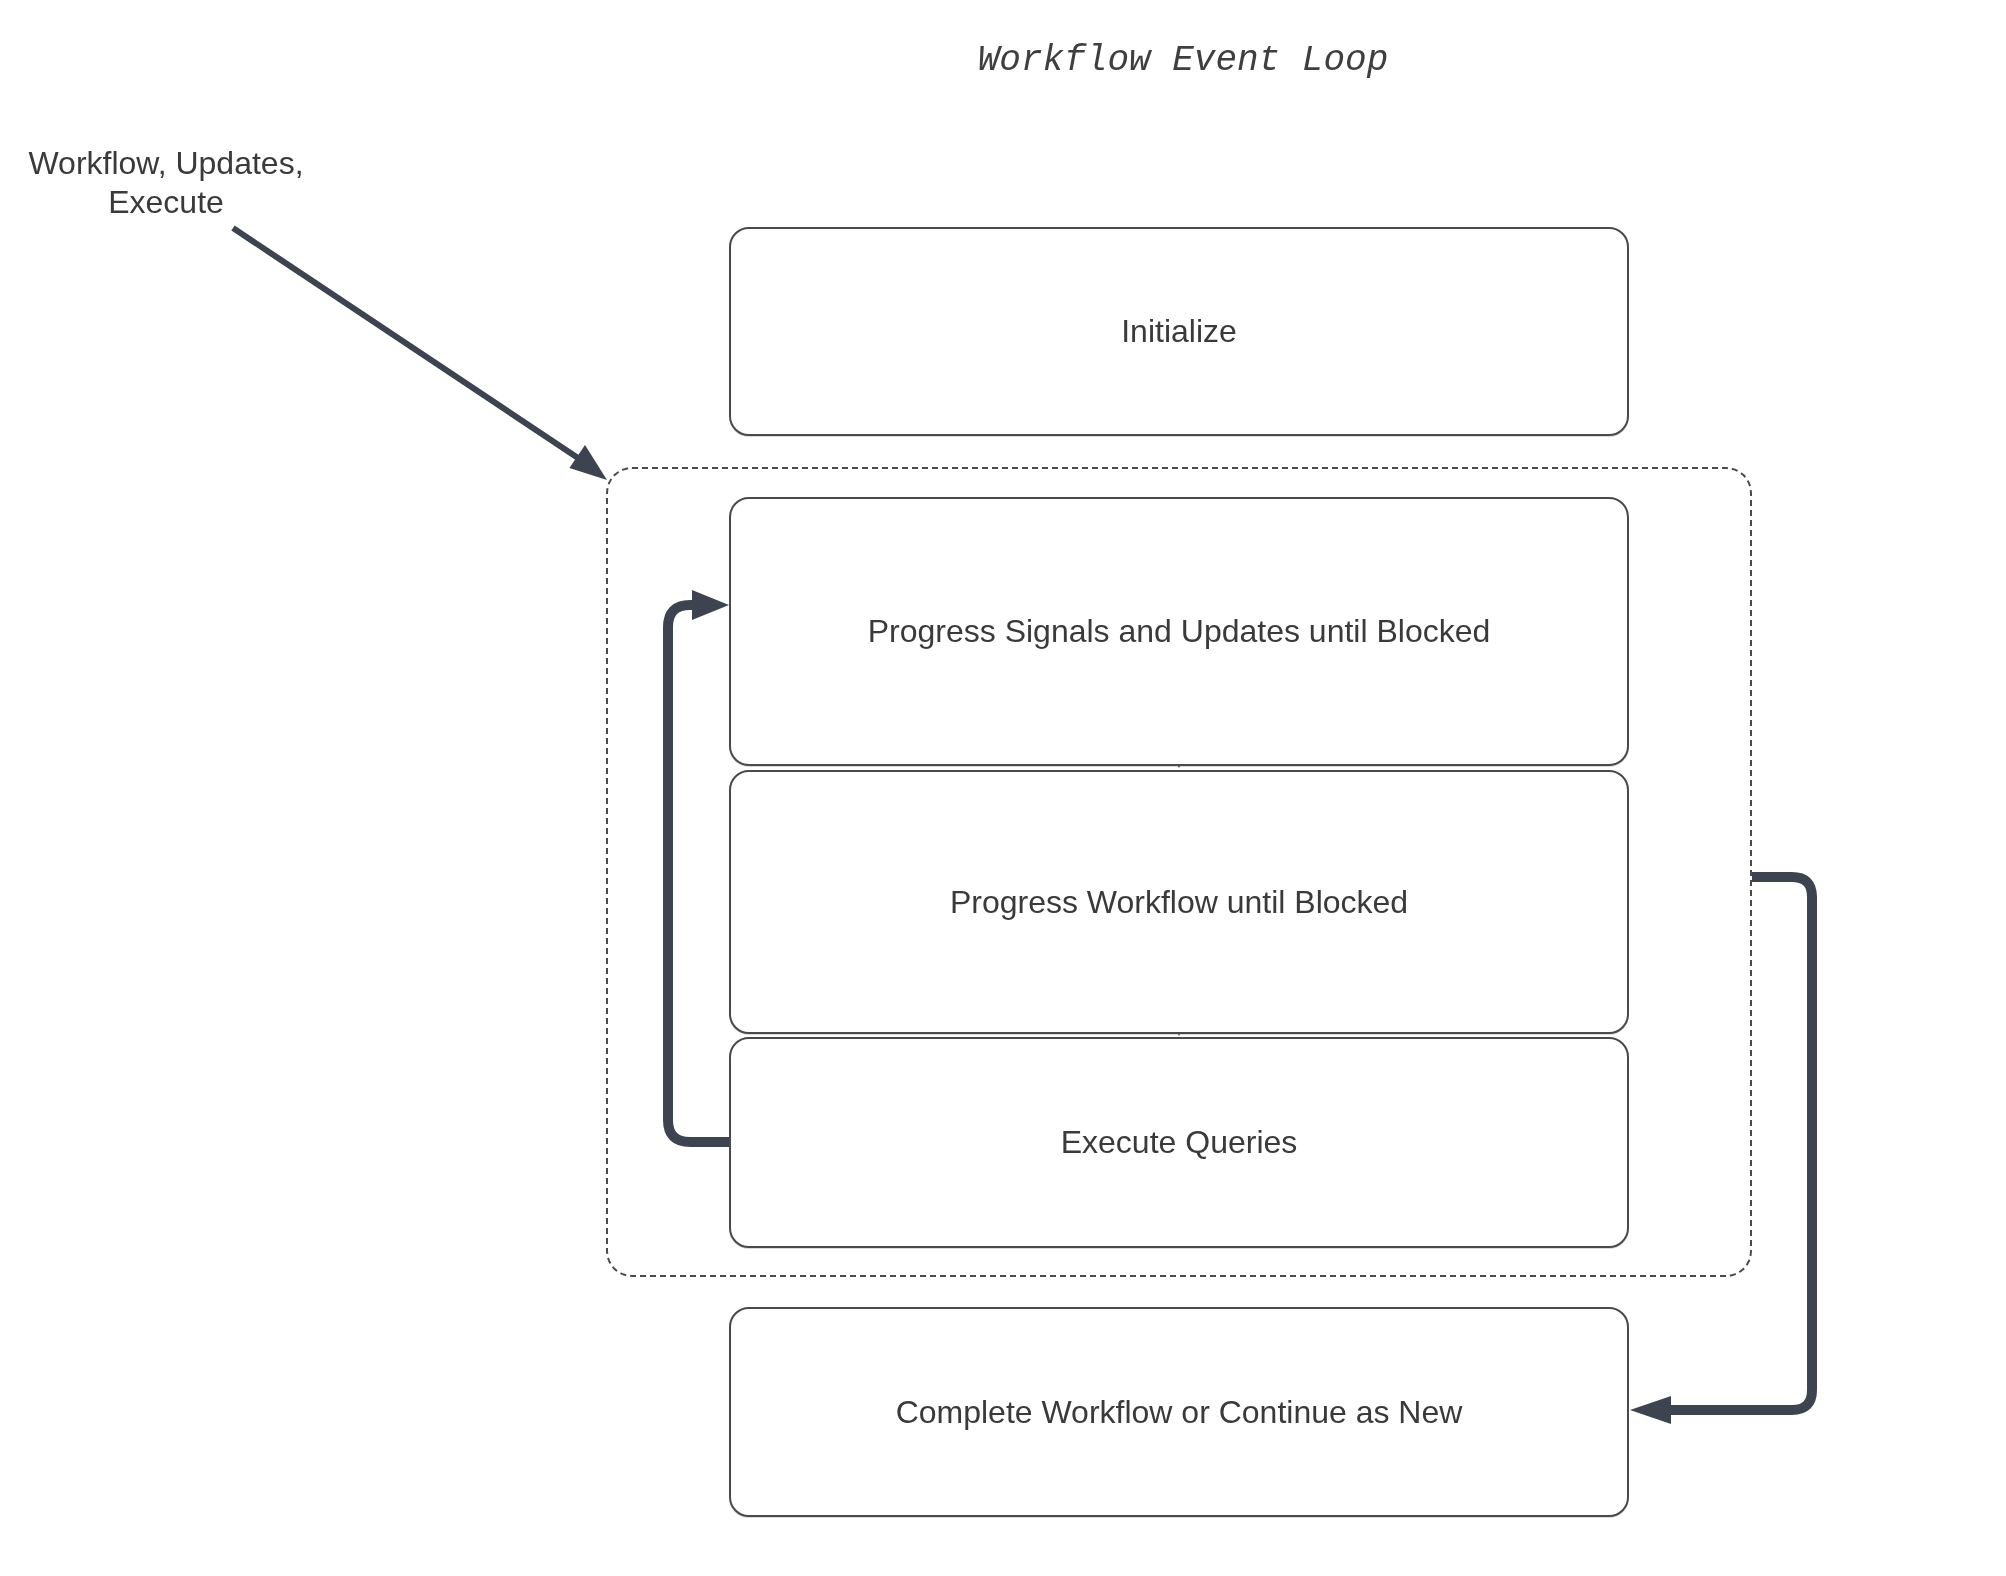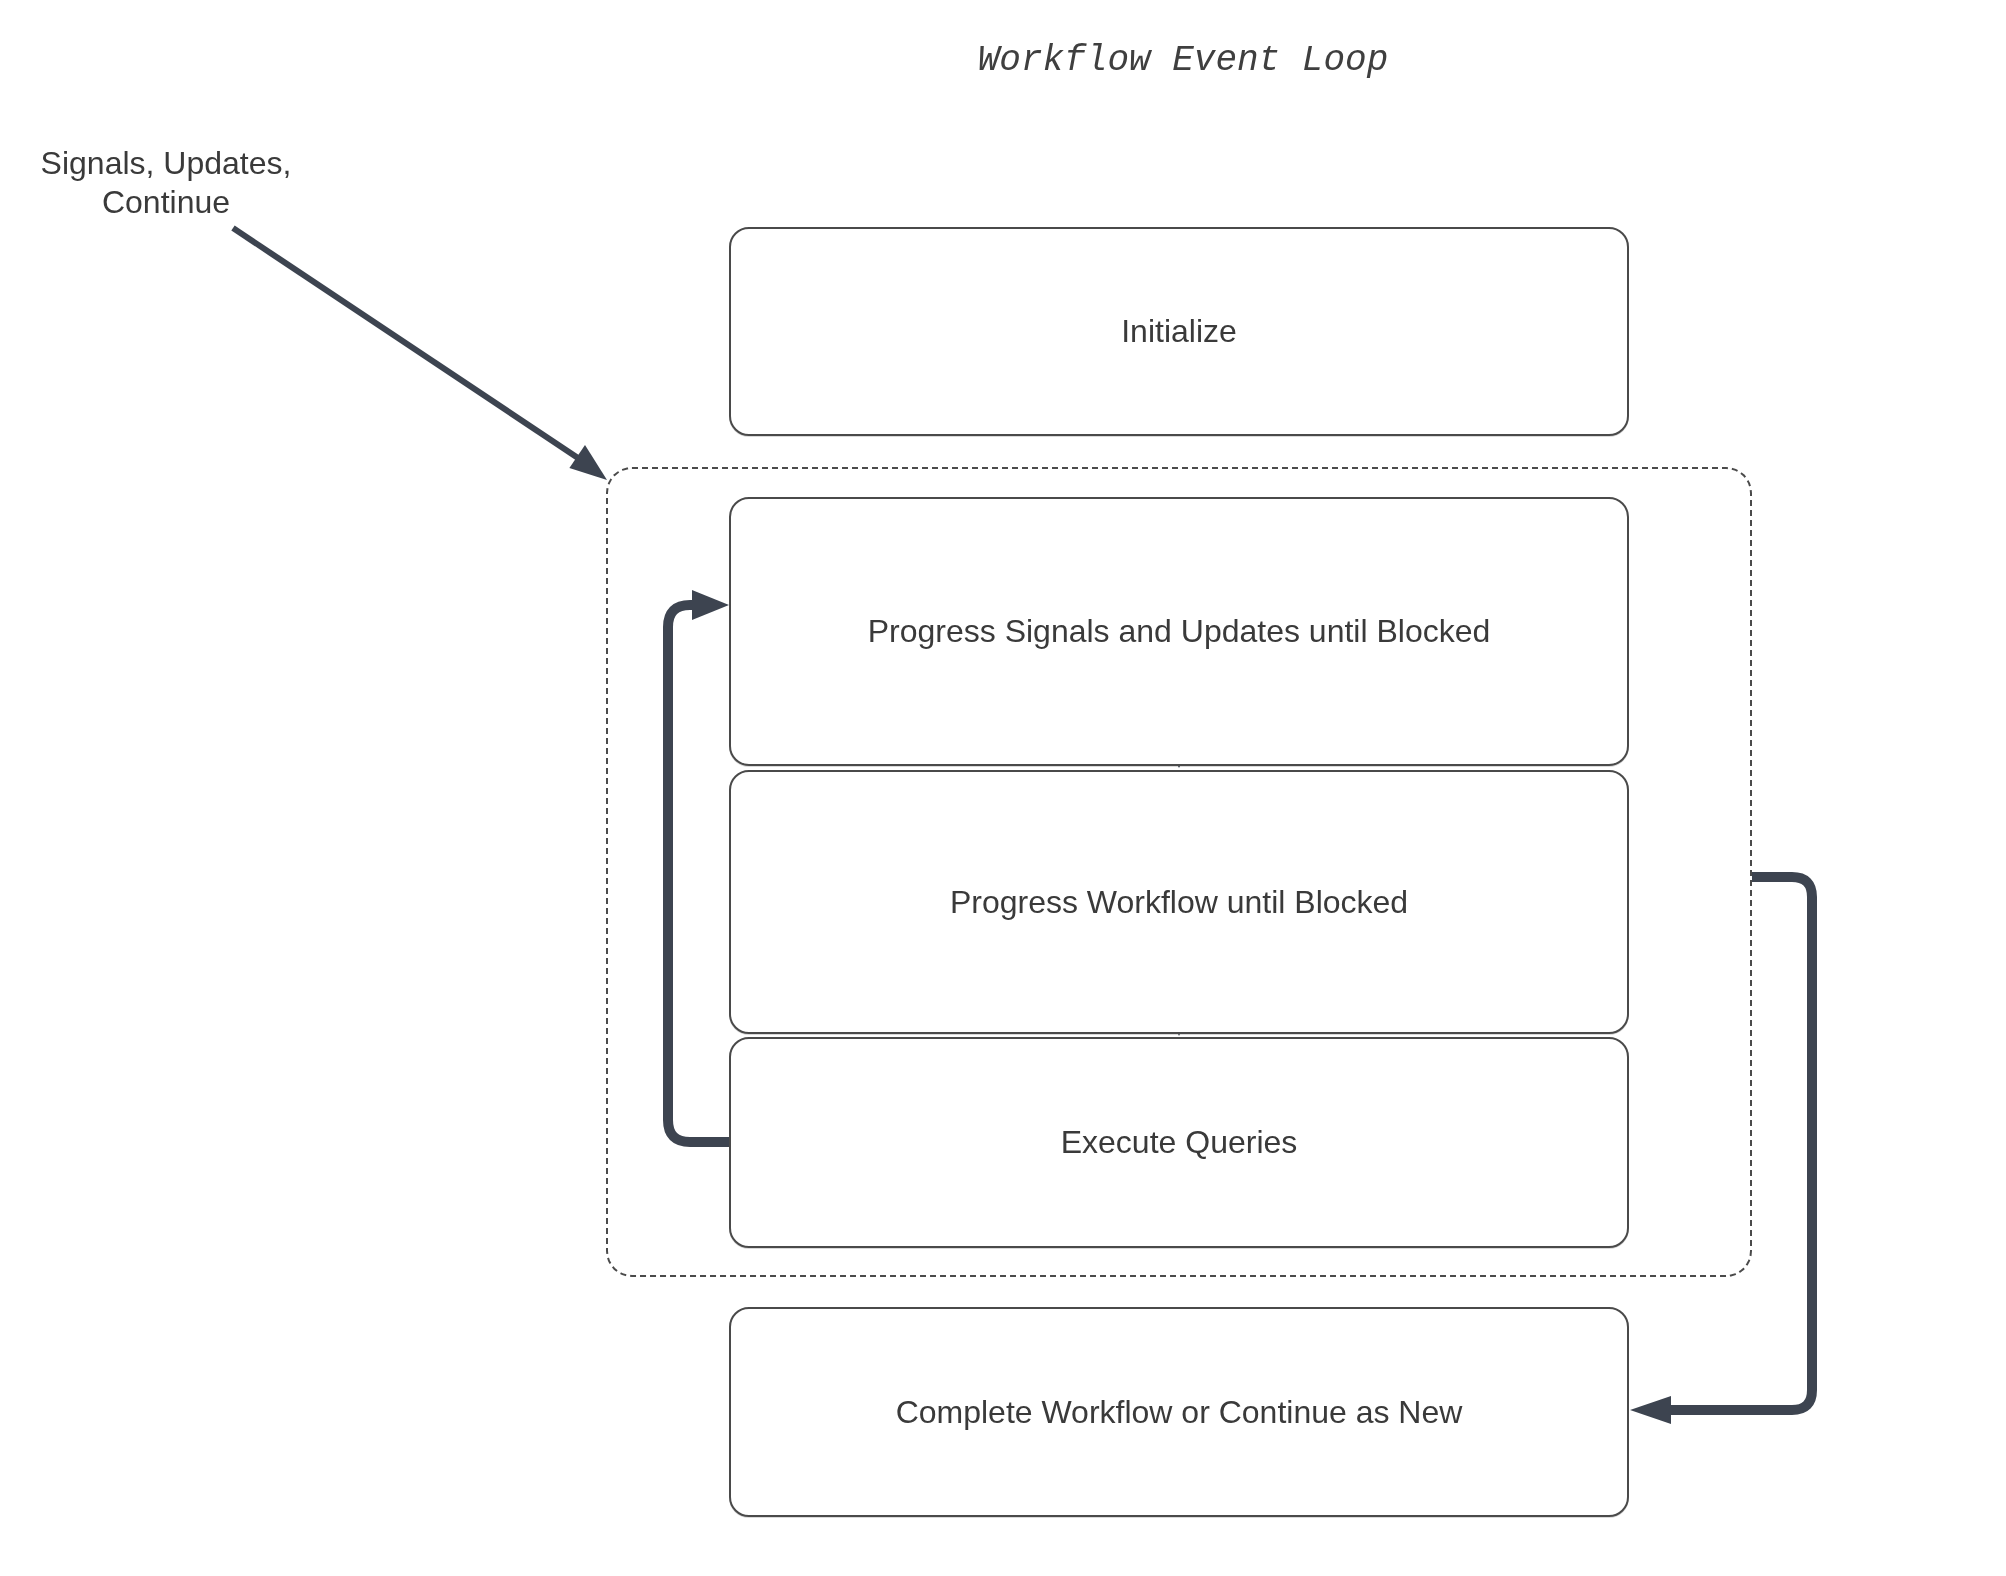--- a/index.html
+++ b/index.html
@@ -77,22 +77,22 @@
 
     <g>
       <path d="M 1752 877 L 1792 877 Q 1812 877 1812 897 L 1812 1390 Q 1812 1410 1792 1410 L 1671 1410" fill="none" stroke="#3d4450" stroke-width="10"></path>
       <polygon points="1671,1396 1671,1424 1630,1410" fill="#3d4450"></polygon>
     </g>
   </svg>
 
   <div class="title">Workflow Event Loop</div>
 
   <div class="annotation">
-    <span>Signals, Updates,</span>
-    <span>Continue</span>
+    <span>Workflow, Updates,</span>
+    <span>Execute</span>
   </div>
 
   <div class="node node-initialize">
     <span>Initialize</span>
   </div>
 
   <div class="node node-step1">
     <span>Progress Signals and Updates until Blocked</span>
   </div>
 

